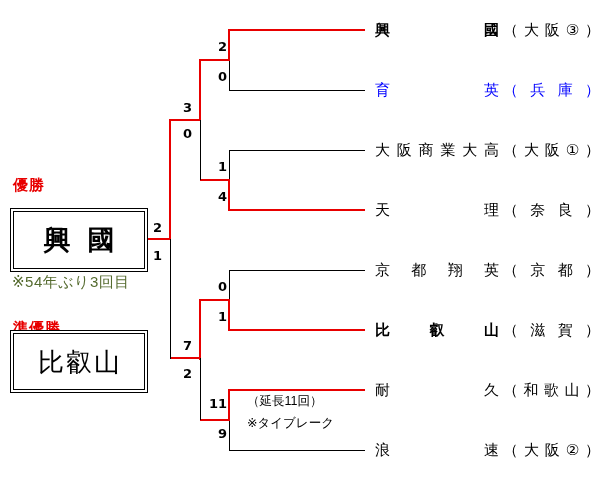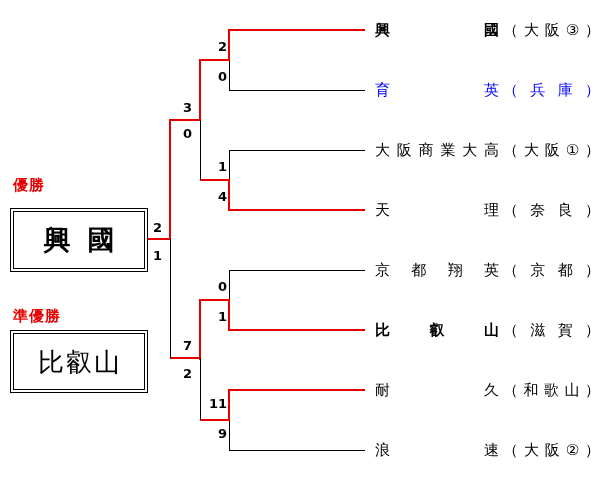--- a/index.html
+++ b/index.html
@@ -212,32 +212,37 @@
       </span>
     <span class="tpref">
         <span class="ch">（</span>
         <span class="ch">大</span>
         <span class="ch">阪</span>
         <span class="ch">②</span>
         <span class="ch">）</span>
       </span>
   </div>
 
+  <div class="ext-note">
+    <div>（延長11回）</div>
+    <div>※タイブレーク</div>
+  </div>
 
   <div class="round-label" style="top:177px">優勝</div>
   <div class="winner-box champ-box">
     <div class="inner">
       <span class="box-name">
           <span class="ch">興</span>
           <span class="ch">國</span>
         </span>
     </div>
   </div>
-
-  <div class="round-label" style="top:308px">準優勝</div>
+  <div class="note">※54年ぶり3回目</div>
+
+  <div class="round-label" style="top:320px">準優勝</div>
   <div class="winner-box runner-box">
     <div class="inner">
       <span class="box-name">
           <span class="ch">比</span>
           <span class="ch">叡</span>
           <span class="ch">山</span>
         </span>
     </div>
   </div>
 

